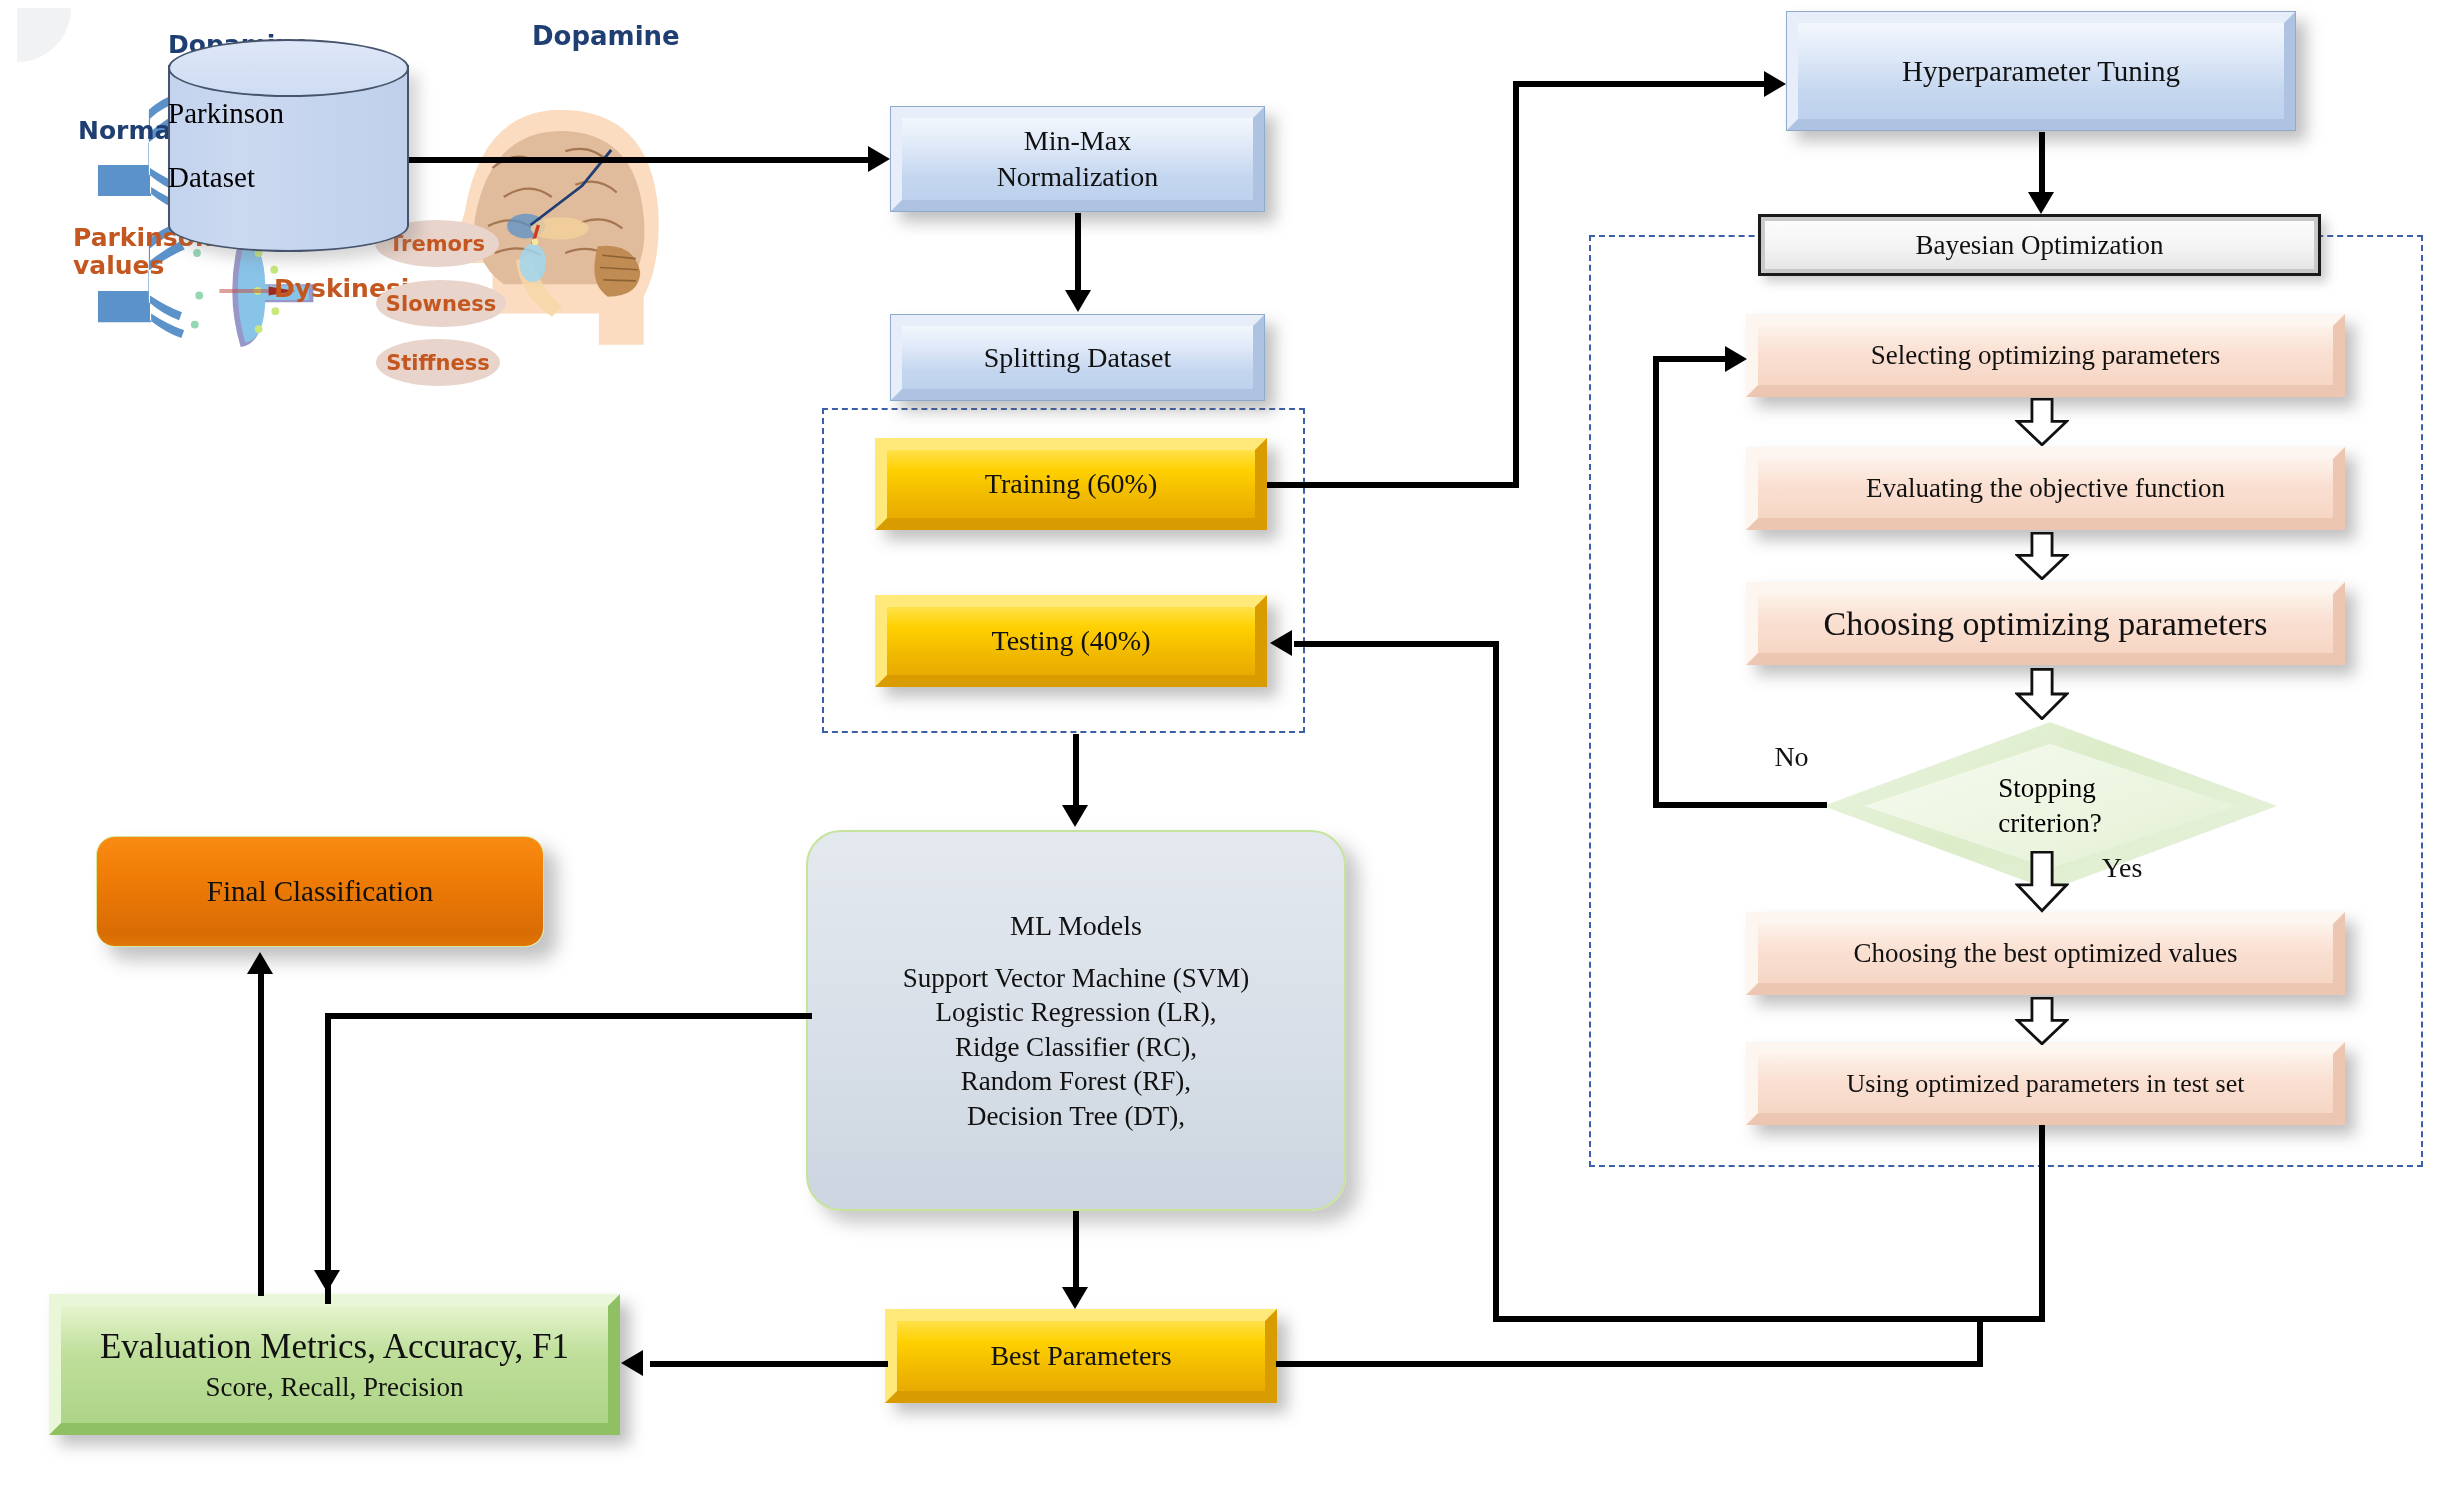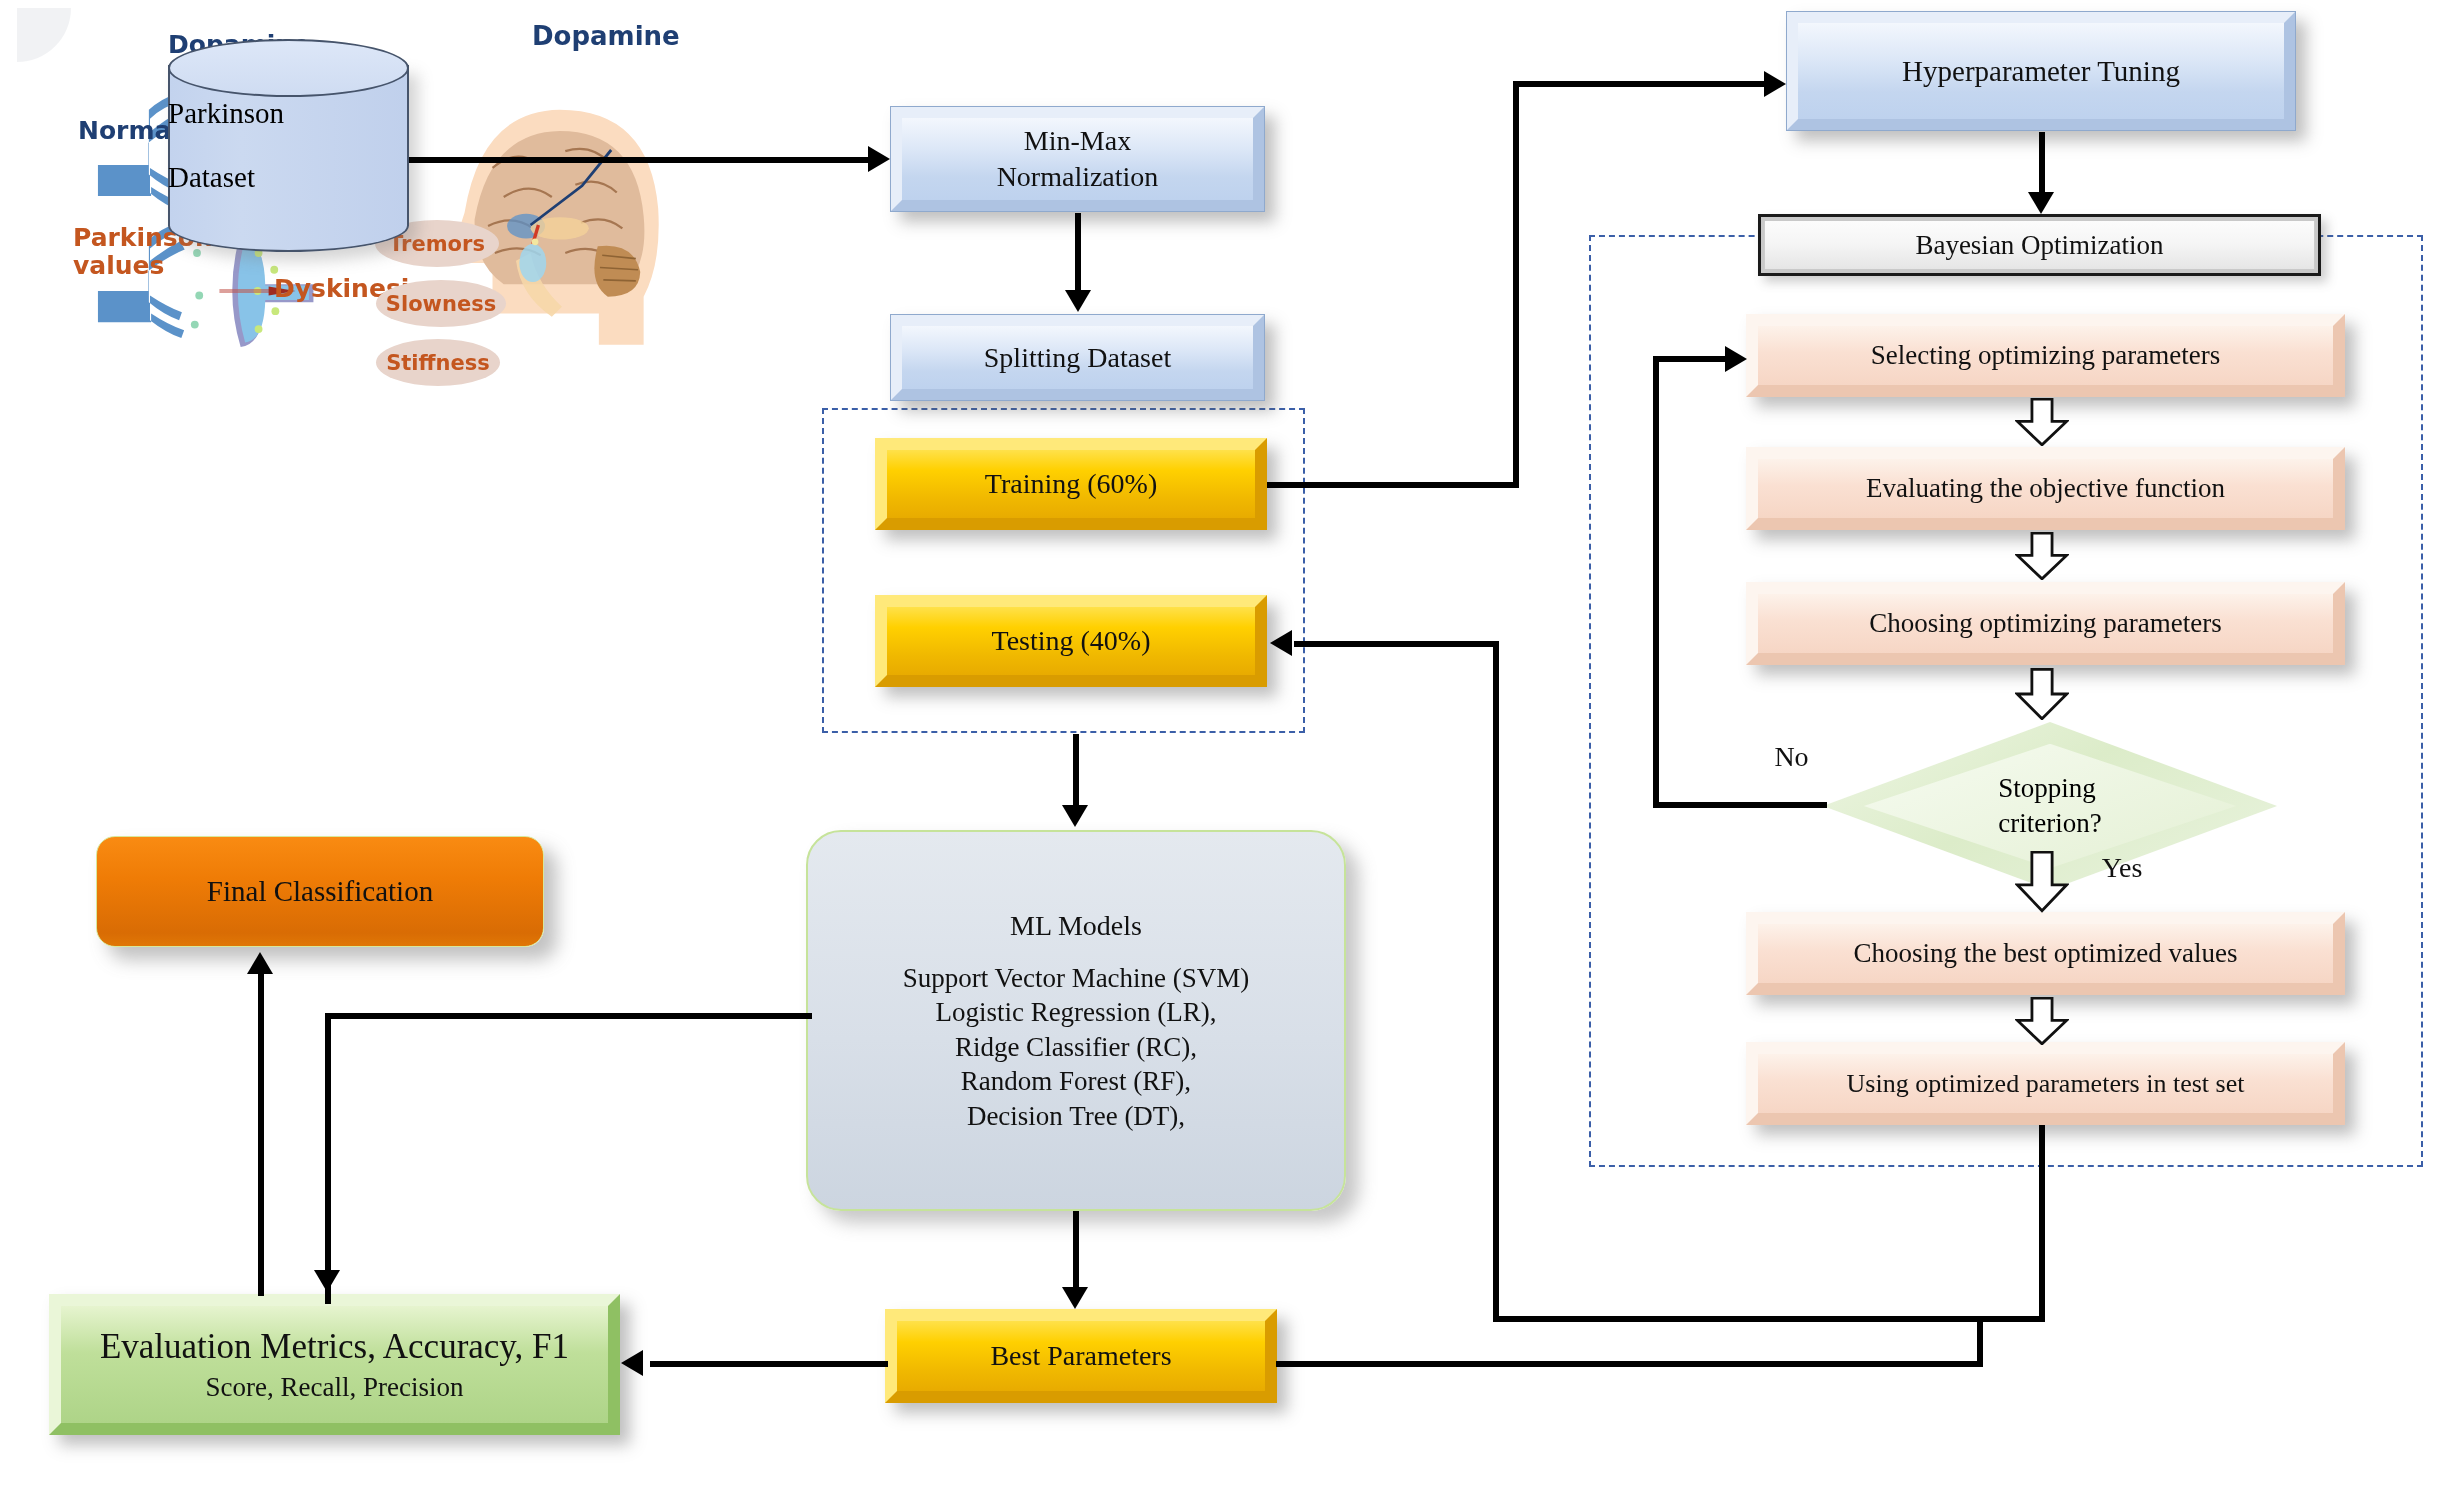--- a/index.html
+++ b/index.html
@@ -282,21 +282,21 @@
 
   <div class="node bevel bevel-peach" style="left:1746px;top:314px;width:599px;height:83px;">
     <span class="lbl" style="font-size:27px;">Selecting optimizing parameters</span>
   </div>
 
   <div class="node bevel bevel-peach" style="left:1746px;top:447px;width:599px;height:83px;">
     <span class="lbl" style="font-size:27px;">Evaluating the objective function</span>
   </div>
 
   <div class="node bevel bevel-peach" style="left:1746px;top:582px;width:599px;height:83px;">
-    <span class="lbl" style="font-size:27px;">Choosing optimizing parameters</span>
+    <span class="lbl" style="font-size:34px;">Choosing optimizing parameters</span>
   </div>
 
   <div class="diamond-wrap" style="left:1823px;top:722px;width:454px;height:168px;">
     <div class="diamond">
       <div class="inner"></div>
       <div class="dtxt">
         <span class="lbl" style="font-size:27px;">Stopping</span>
         <span class="lbl" style="font-size:27px;">criterion?</span>
       </div>
     </div>

